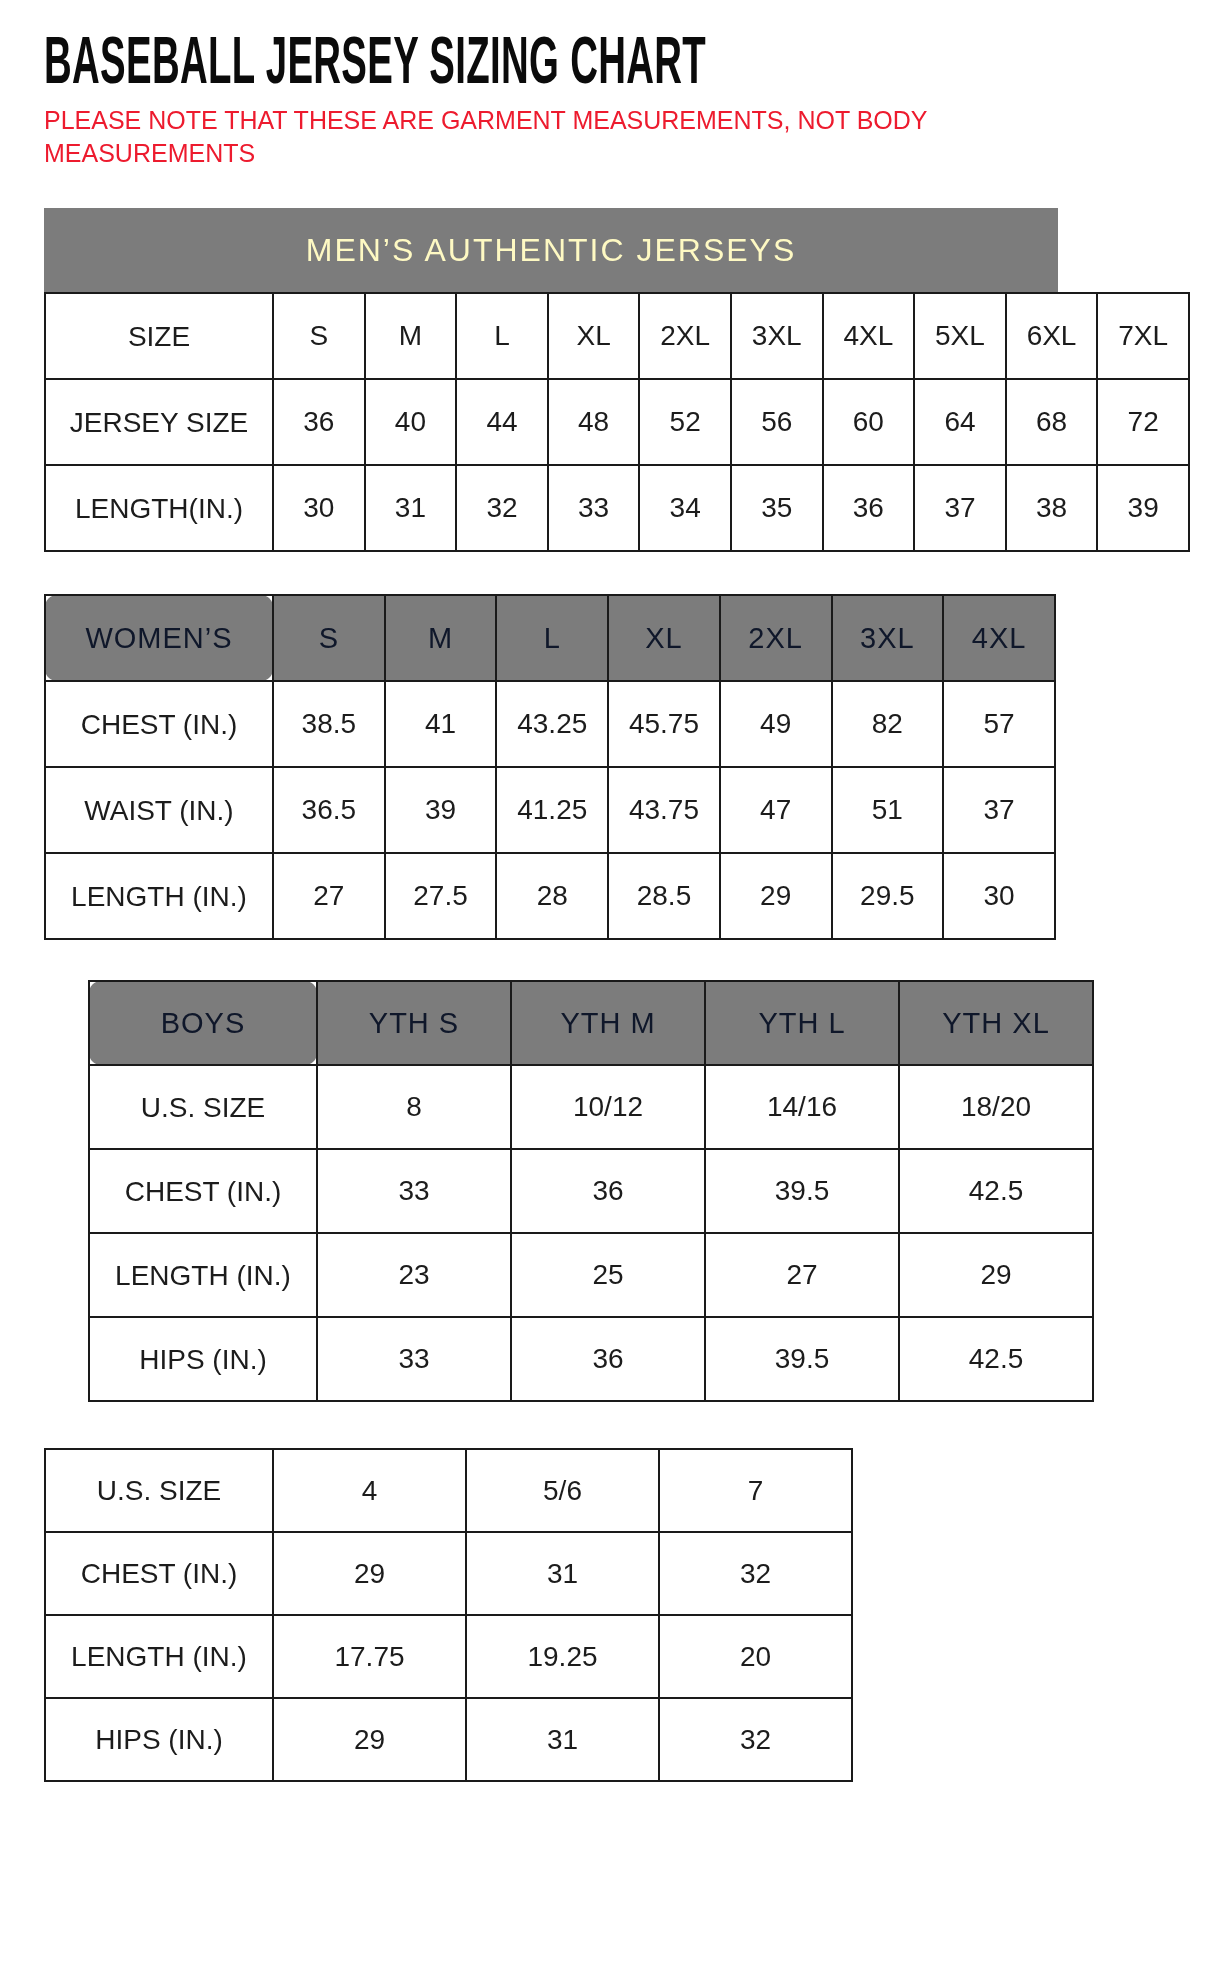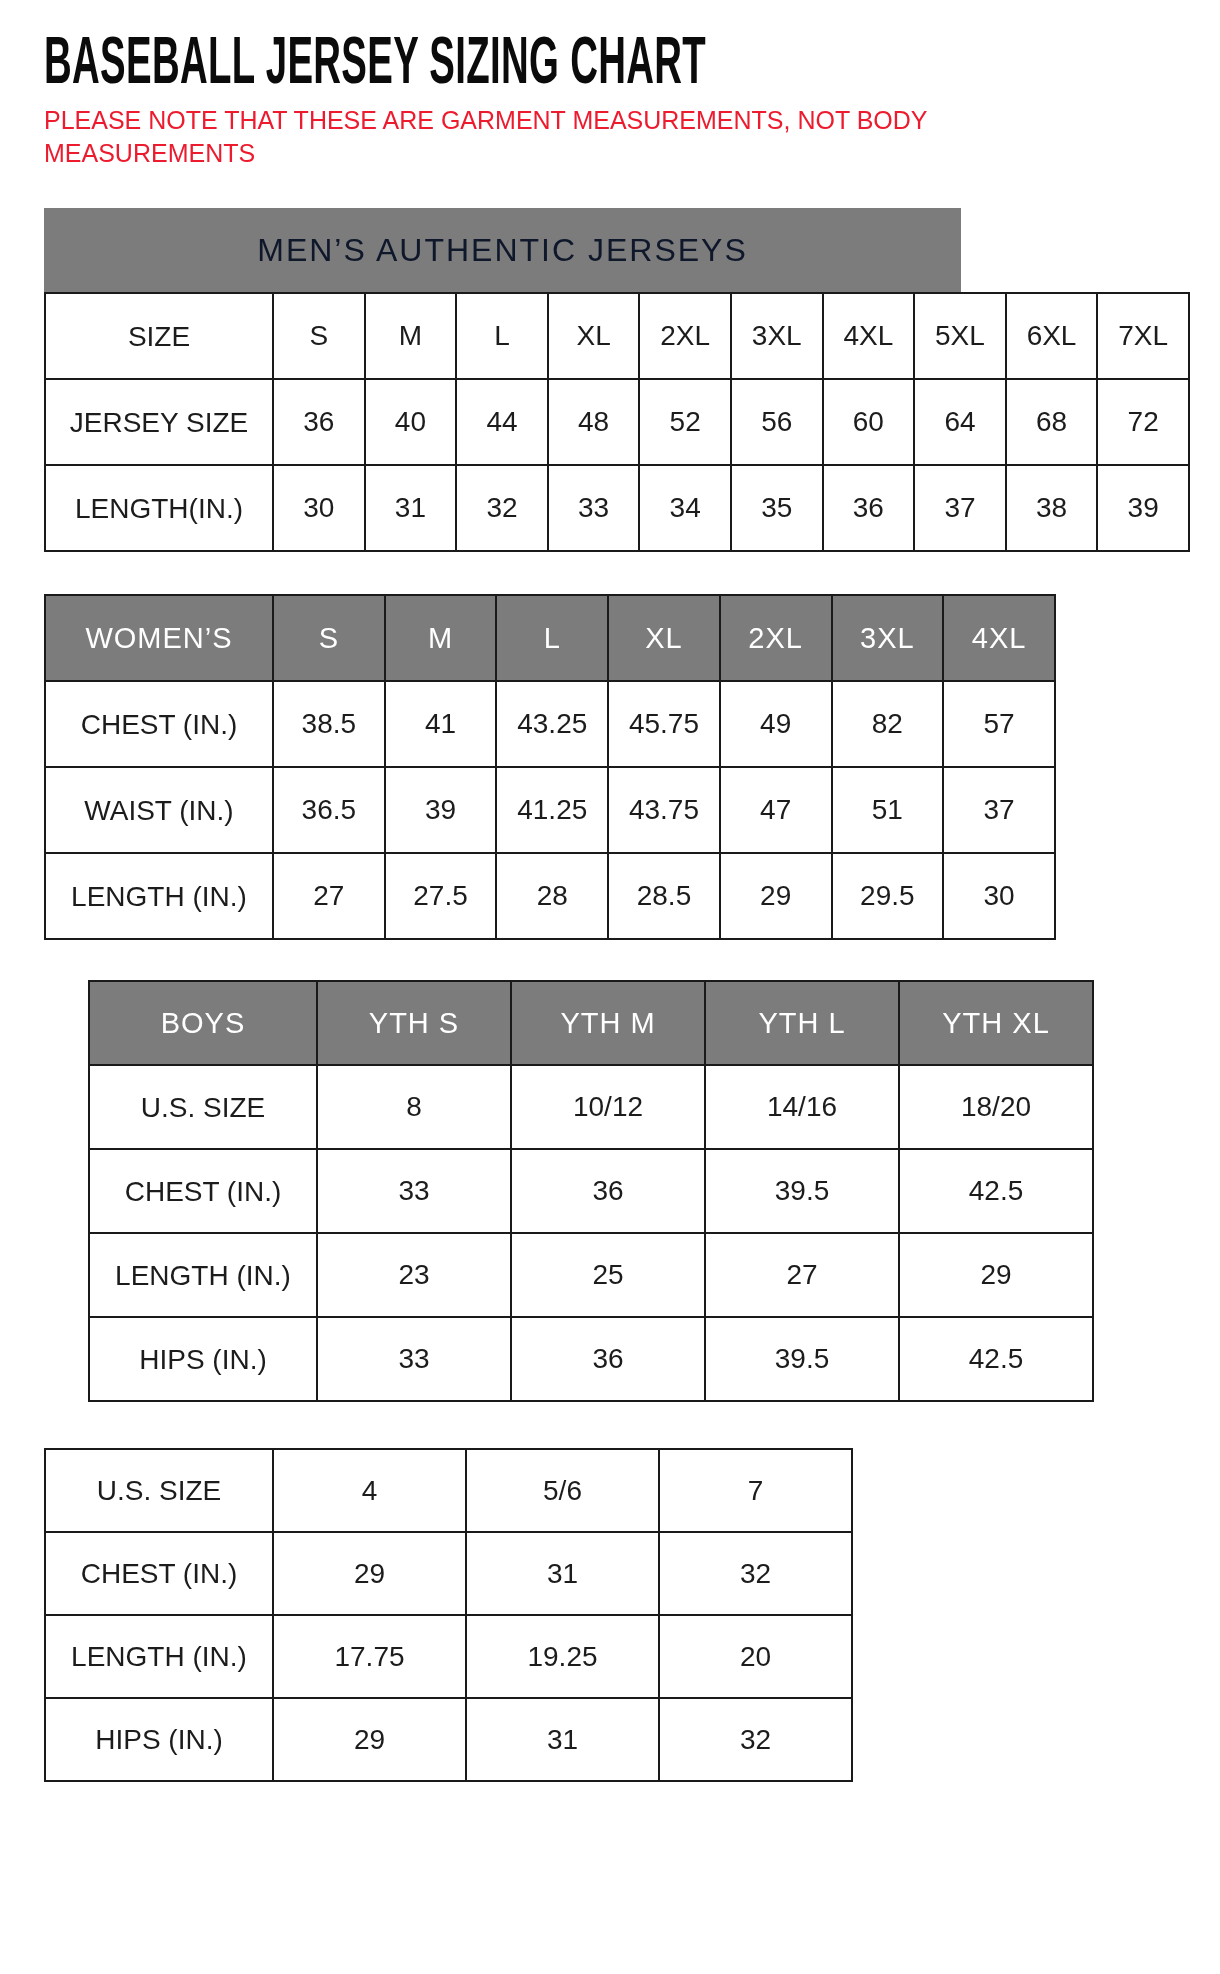--- a/index.html
+++ b/index.html
@@ -19,33 +19,33 @@
   }
   .note{color:var(--accent-red);font-size:25px;line-height:1.32;max-width:920px;margin:6px 0 38px;}
 
   .section{margin:0;}
   .sec-mens{margin-bottom:42px;}
   .sec-womens{margin-bottom:40px;}
   .sec-boys{margin-bottom:46px;padding-left:44px;}
   .sec-preschool{margin-bottom:0;}
 
   .banner{
-    width:917px;height:84px;background:var(--header-gray);color:#0f172a;
+    width:1014px;height:84px;background:var(--header-gray);color:#fef9c3;
     font-size:32px;letter-spacing:2px;
     display:flex;align-items:center;justify-content:center;
   }
 
   table.grid{border-collapse:collapse;table-layout:fixed;}
   .grid td{
     border:2px solid var(--grid-line);
     text-align:center;vertical-align:middle;
     font-size:28px;padding:2px 4px;overflow:hidden;
   }
-  .grid td.label{white-space:pre-line;line-height:1.25;}
-  .grid tr.head td{background:var(--header-gray);color:#ffffff;font-size:29px;letter-spacing:1px;margin-left:16px;}
+  .grid td.label{white-space:pre-line;line-height:1.25;border-radius:12px;}
+  .grid tr.head td{background:var(--header-gray);color:#0f172a;font-size:29px;letter-spacing:1px;margin-left:16px;}
 
   .mens{width:1146px;}      .mens td{height:80px;}
   .womens{width:1012px;}    .womens td{height:80px;}
   .boys{width:1006px;}      .boys td{height:78px;}
   .preschool{width:809px;}  .preschool td{height:77px;}
   .c-label{width:228px;}
 </style>
 </head>
 <body>
 

